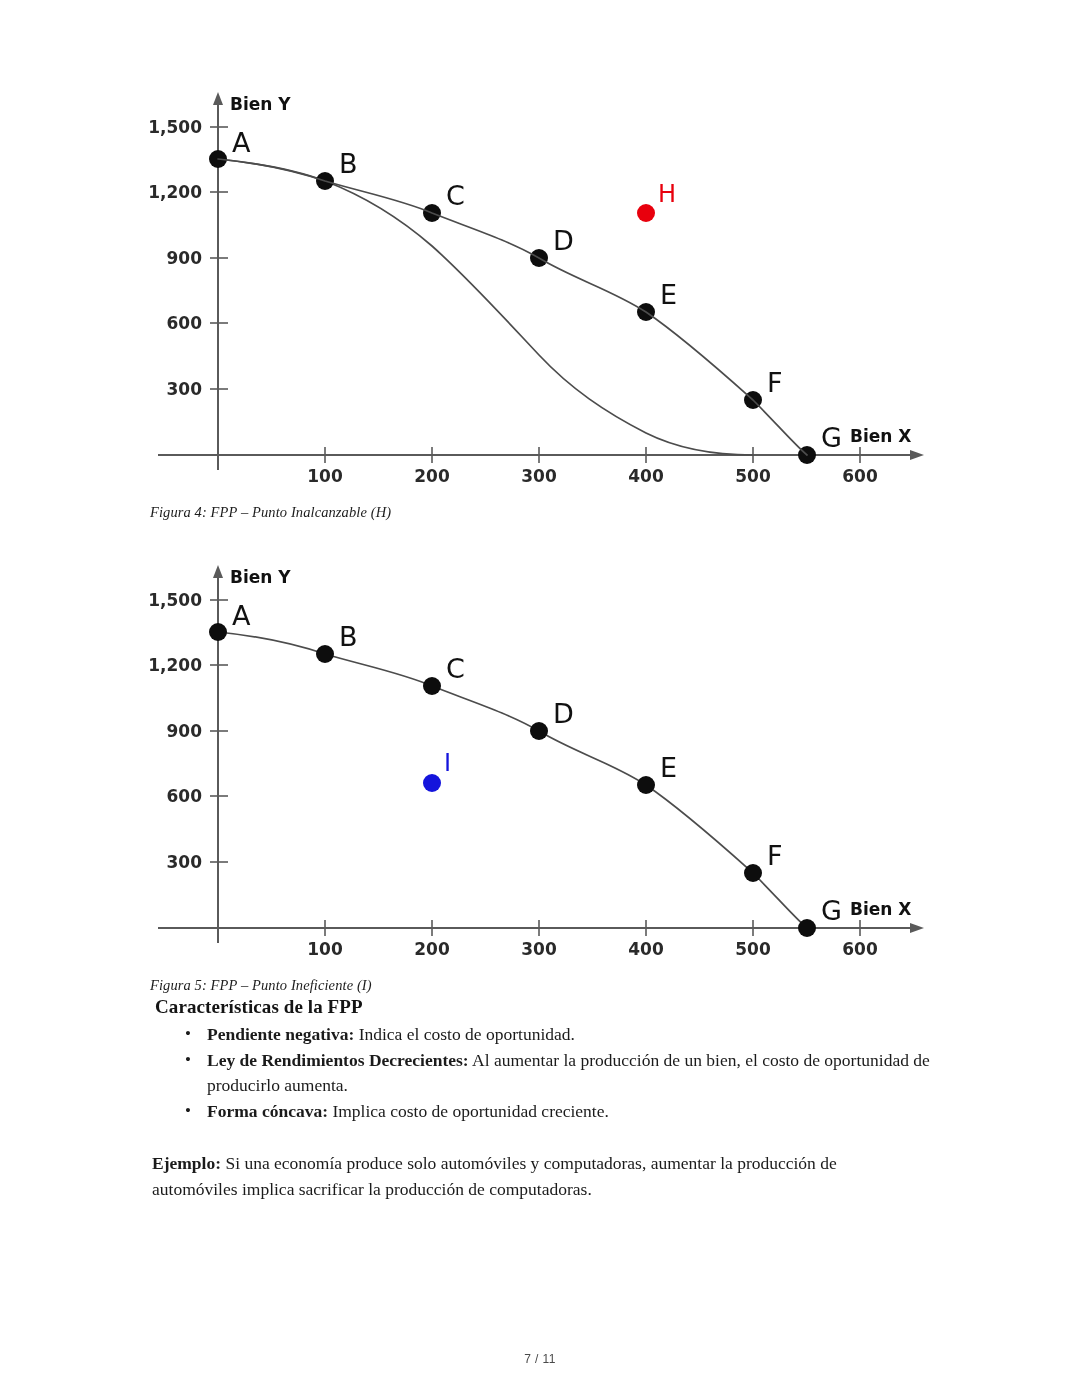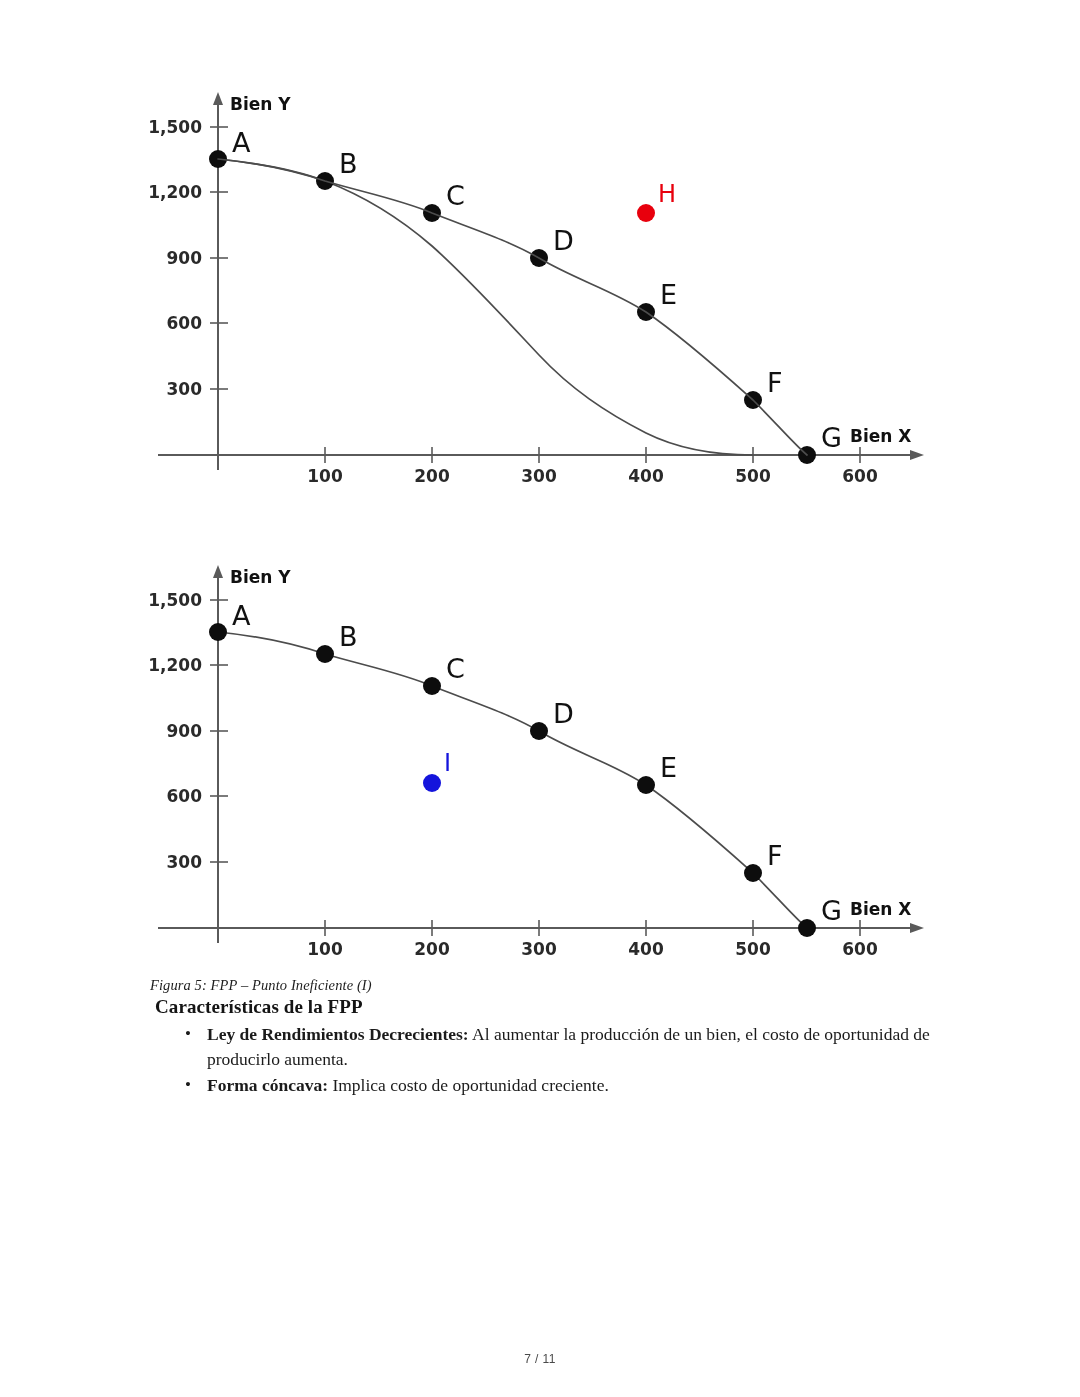--- a/index.html
+++ b/index.html
@@ -233,20 +233,21 @@
           <text class="point-label" x="403" y="180">D</text>
           <text class="point-label" x="510" y="234">E</text>
           <text class="point-label" x="617" y="322">F</text>
           <text class="point-label" x="671" y="377">G</text>
         </g>
 
         <circle cx="496" cy="143" r="9" fill="#e8000d"></circle>
         <text class="point-label special-red" x="508" y="132">H</text>
       </svg>
     </div>
+    <div class="fig-caption">Figura 4: FPP – Punto Inalcanzable (H)</div>
   </div>
 
   <div class="figure" id="figure-2">
     <div class="chart-area">
       <svg class="chart-svg" viewBox="0 0 790 420">
         <g>
           <line x1="68" y1="30" x2="68" y2="400" stroke="#5a5a5a" stroke-width="2"></line>
           <polygon points="68,22 63,35 73,35" fill="#5a5a5a"></polygon>
           <line x1="8" y1="385" x2="764" y2="385" stroke="#5a5a5a" stroke-width="2"></line>
           <polygon points="774,385 760,380 760,390" fill="#5a5a5a"></polygon>
@@ -320,24 +321,30 @@
       </svg>
     </div>
     <div class="fig-caption">Figura 5: FPP – Punto Ineficiente (I)</div>
   </div>
 
   <div class="content">
     <h2 class="section-heading">Características de la FPP</h2>
 
     <ul class="feature-list">
       <li>
+        <span class="lead">Pendiente negativa:</span><span> Indica el costo de oportunidad.</span>
+      </li>
+      <li>
         <span class="lead">Ley de Rendimientos Decrecientes:</span><span> Al aumentar la producción de un bien, el costo de oportunidad de producirlo aumenta.</span>
       </li>
       <li>
         <span class="lead">Forma cóncava:</span><span> Implica costo de oportunidad creciente.</span>
       </li>
     </ul>
 
+    <p class="example-para">
+      <span class="lead">Ejemplo:</span><span> Si una economía produce solo automóviles y computadoras, aumentar la producción de automóviles implica sacrificar la producción de computadoras.</span>
+    </p>
   </div>
 
   <div class="page-footer">7 / 11</div>
 
 </div>
 
 </body></html>

